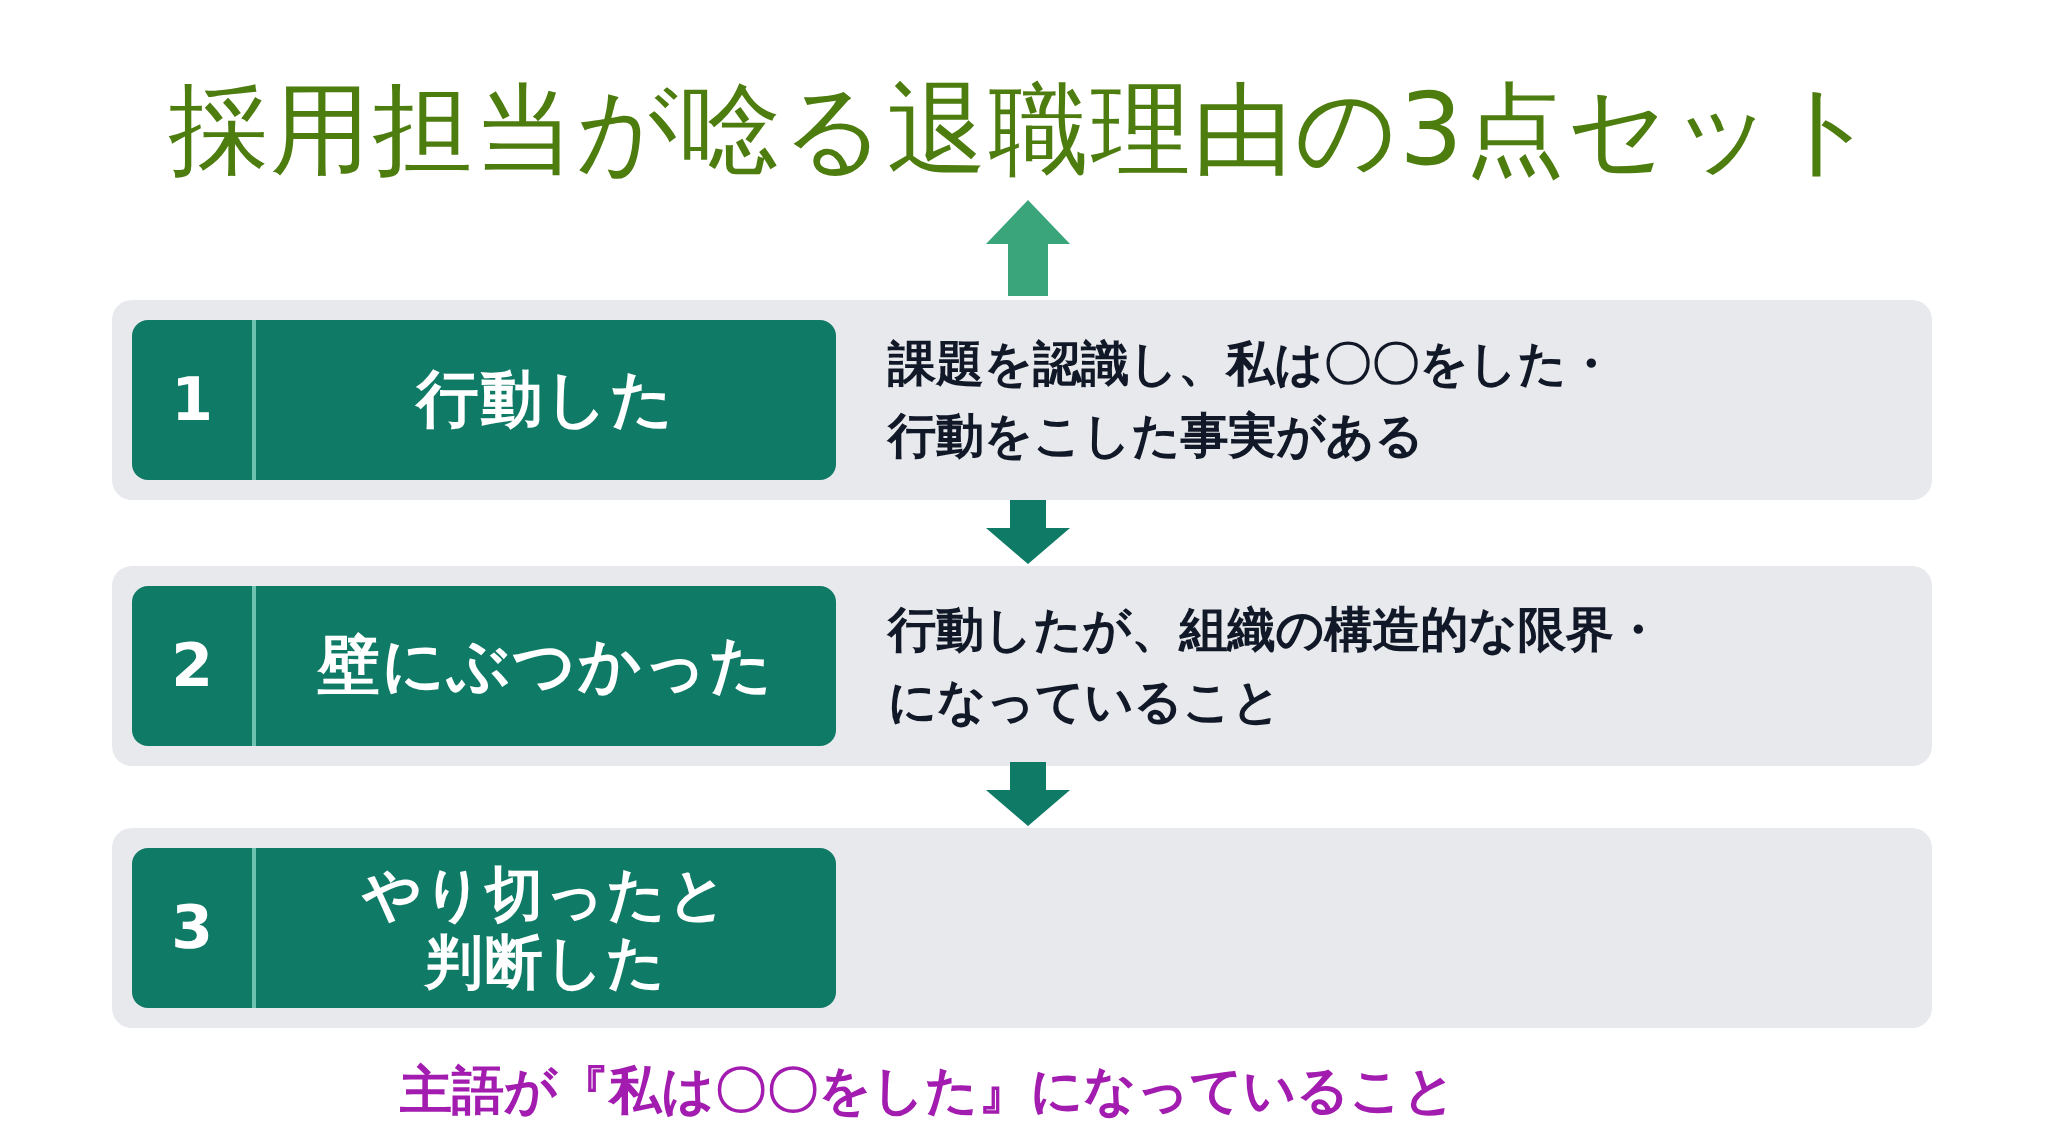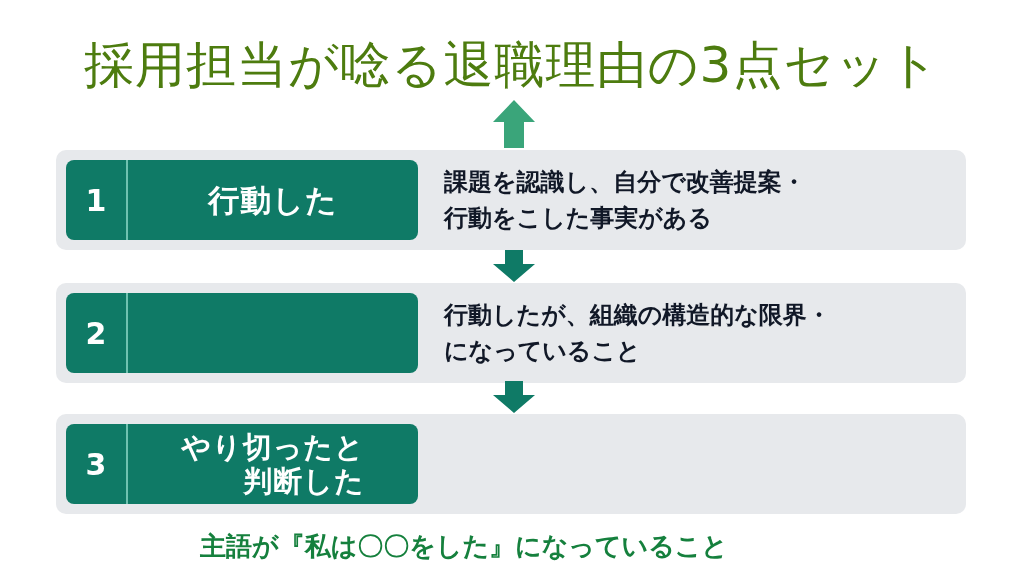--- a/index.html
+++ b/index.html
@@ -81,21 +81,20 @@
       text-align: center;
       font-size: 31px;
       font-weight: bold;
       line-height: 38px;
       letter-spacing: 1px;
       padding: 0 8px;
     }
     .label-sm {
       font-size: 29px;
       line-height: 34px;
-      text-align: right;
     }
     .desc {
       position: absolute;
       left: 388px;
       top: 0;
       height: 100px;
       width: 510px;
       display: flex;
       align-items: center;
       font-size: 24px;
@@ -105,21 +104,21 @@
       white-space: pre-line;
     }
     .footer {
       position: absolute;
       left: 0;
       top: 526px;
       width: 928px;
       text-align: center;
       font-size: 26px;
       font-weight: bold;
-      color: #15803d;
+      color: #a21caf;
       line-height: 40px;
     }
   </style>
 </head>
 <body>
 
 <div class="page">
 
   <div class="title">採用担当が唸る退職理由の3点セット</div>
 
@@ -127,33 +126,34 @@
     <svg width="42" height="48" viewBox="0 0 42 48">
       <polygon points="21,0 42,22 31,22 31,48 11,48 11,22 0,22" fill="#3aa57a"></polygon>
     </svg>
   </div>
 
   <div class="row row-1">
     <div class="label-box">
       <div class="num">1</div>
       <div class="label">行動した</div>
     </div>
-    <div class="desc">課題を認識し、自分で改善提案・
+    <div class="desc">課題を認識し、私は〇〇をした・
 行動をこした事実がある</div>
   </div>
 
   <div class="arrow arrow-down-1">
     <svg width="42" height="32" viewBox="0 0 42 32">
       <polygon points="12,0 30,0 30,14 42,14 21,32 0,14 12,14" fill="#0f7a66"></polygon>
     </svg>
   </div>
 
   <div class="row row-2">
     <div class="label-box">
       <div class="num">2</div>
+      <div class="label">壁にぶつかった</div>
     </div>
     <div class="desc">行動したが、組織の構造的な限界・
 になっていること</div>
   </div>
 
   <div class="arrow arrow-down-2">
     <svg width="42" height="32" viewBox="0 0 42 32">
       <polygon points="12,0 30,0 30,14 42,14 21,32 0,14 12,14" fill="#0f7a66"></polygon>
     </svg>
   </div>

